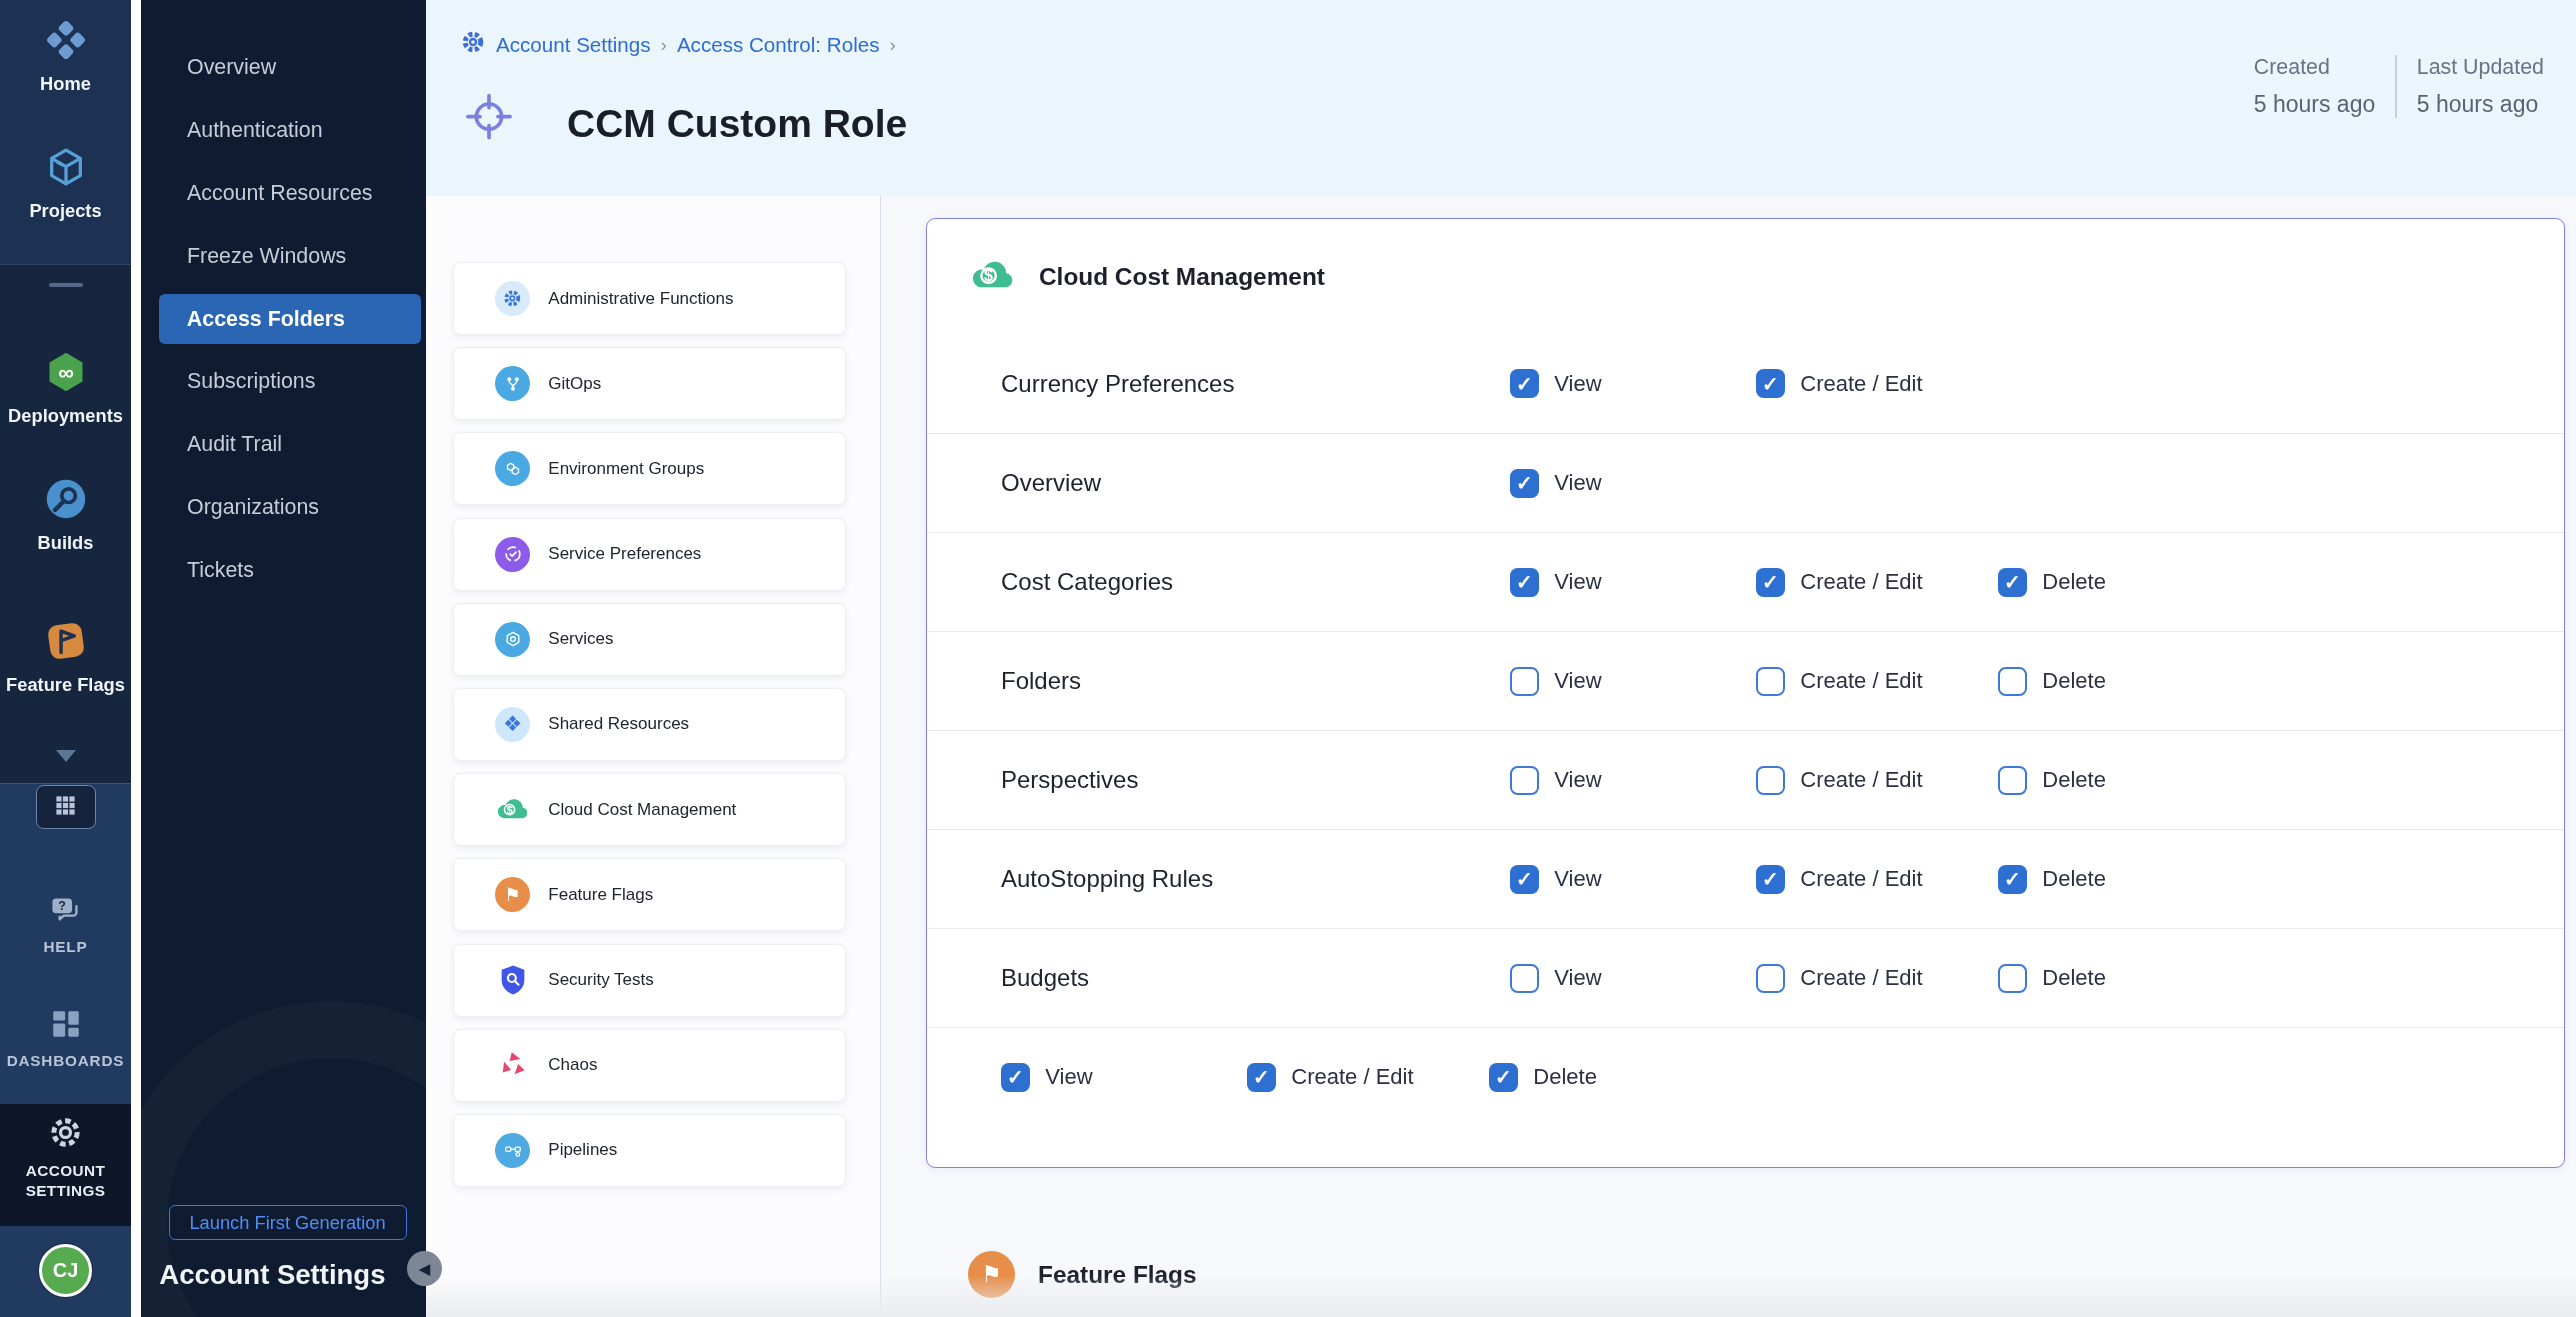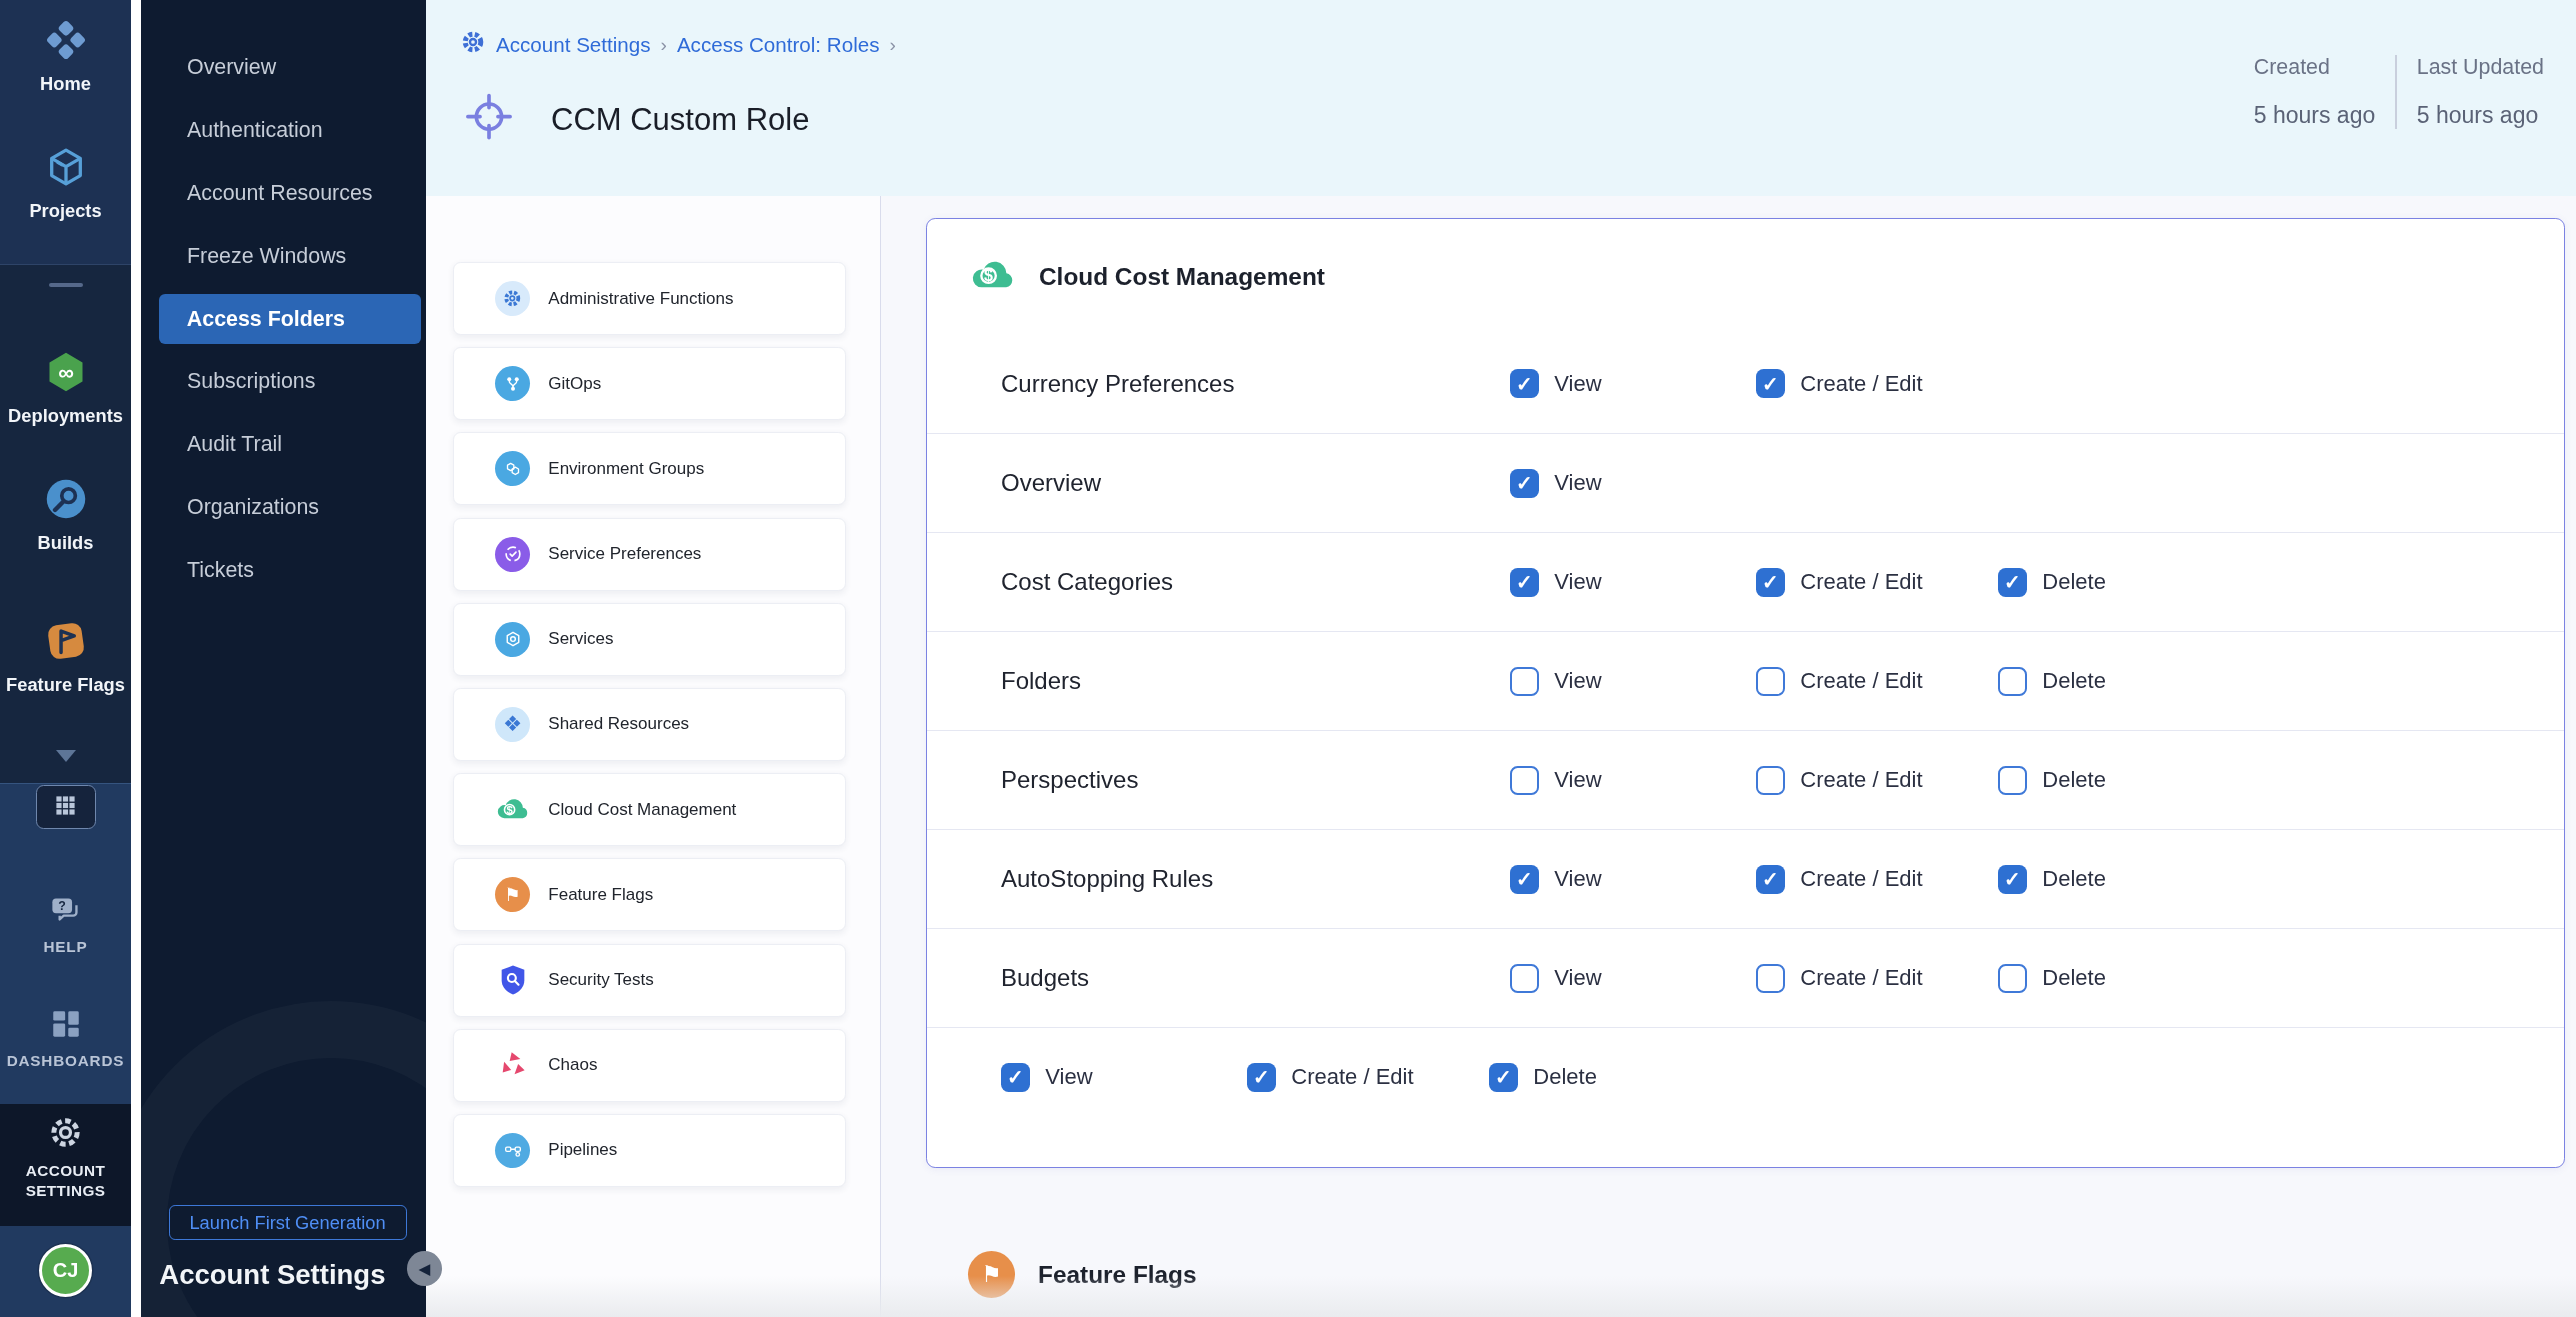--- a/index.html
+++ b/index.html
@@ -32,23 +32,23 @@
   .side-title{position:absolute;top:1259px;left:18.3px;font-size:27.5px;font-weight:700;color:#F2F5F8}
   .collapse-btn{position:absolute;top:1251px;right:-16px;width:35px;height:35px;border-radius:50%;background:#7E8796;display:flex;align-items:center;justify-content:center;color:#14223A;font-size:15.3px;cursor:pointer;z-index:8}
 
   
   .content{flex:1;display:flex;flex-direction:column;position:relative;min-width:0}
   .page-header{position:relative;height:196px;background:#EAF6FB;flex:none}
   .breadcrumb{position:absolute;left:34px;top:29px;display:flex;align-items:center;gap:10px;font-size:20.6px}
   .crumb-link{color:#2F6BD8;cursor:pointer;white-space:nowrap}
   .crumb-sep{color:#8A92A6;font-size:19px}
   .role-icon{position:absolute;left:37px;top:89px}
-  .page-title{position:absolute;left:125px;top:102px;font-size:31px;font-weight:400;color:#1A1E28}
+  .page-title{position:absolute;left:141px;top:102px;font-size:39px;font-weight:700;color:#1A1E28}
   .header-meta{position:absolute;top:55px;right:32px;display:flex;gap:20px}
-  .meta-col{display:flex;flex-direction:column;gap:22px}
+  .meta-col{display:flex;flex-direction:column;gap:11px}
   .meta-label{font-size:21.4px;color:#6A7286}
   .meta-value{font-size:23px;color:#5A6276}
   .meta-divider{width:1.5px;background:#C9CFDD}
 
   .main{flex:1;display:flex;position:relative;background:#F7F8FC;min-height:0}
   .main::after{content:'';position:absolute;left:0;right:0;bottom:0;height:42px;background:linear-gradient(rgba(233,235,238,0),#E9EBEE);pointer-events:none;z-index:3}
 
   .cat-col{width:455px;flex:none;background:#FCFCFE;border-right:1.5px solid #D9DCEC;padding:66px 0 0 27px}
   .cat-card{width:393px;height:73px;margin-bottom:12.2px;background:#fff;border:0.8px solid #ECEEF4;border-radius:7.6px;box-shadow:0 2.3px 6.1px rgba(40,50,80,.07);display:flex;align-items:center;padding-left:41px;gap:18.3px;cursor:pointer}
   .cat-icon{width:35px;height:35px;border-radius:50%;flex:none;display:flex;align-items:center;justify-content:center}

